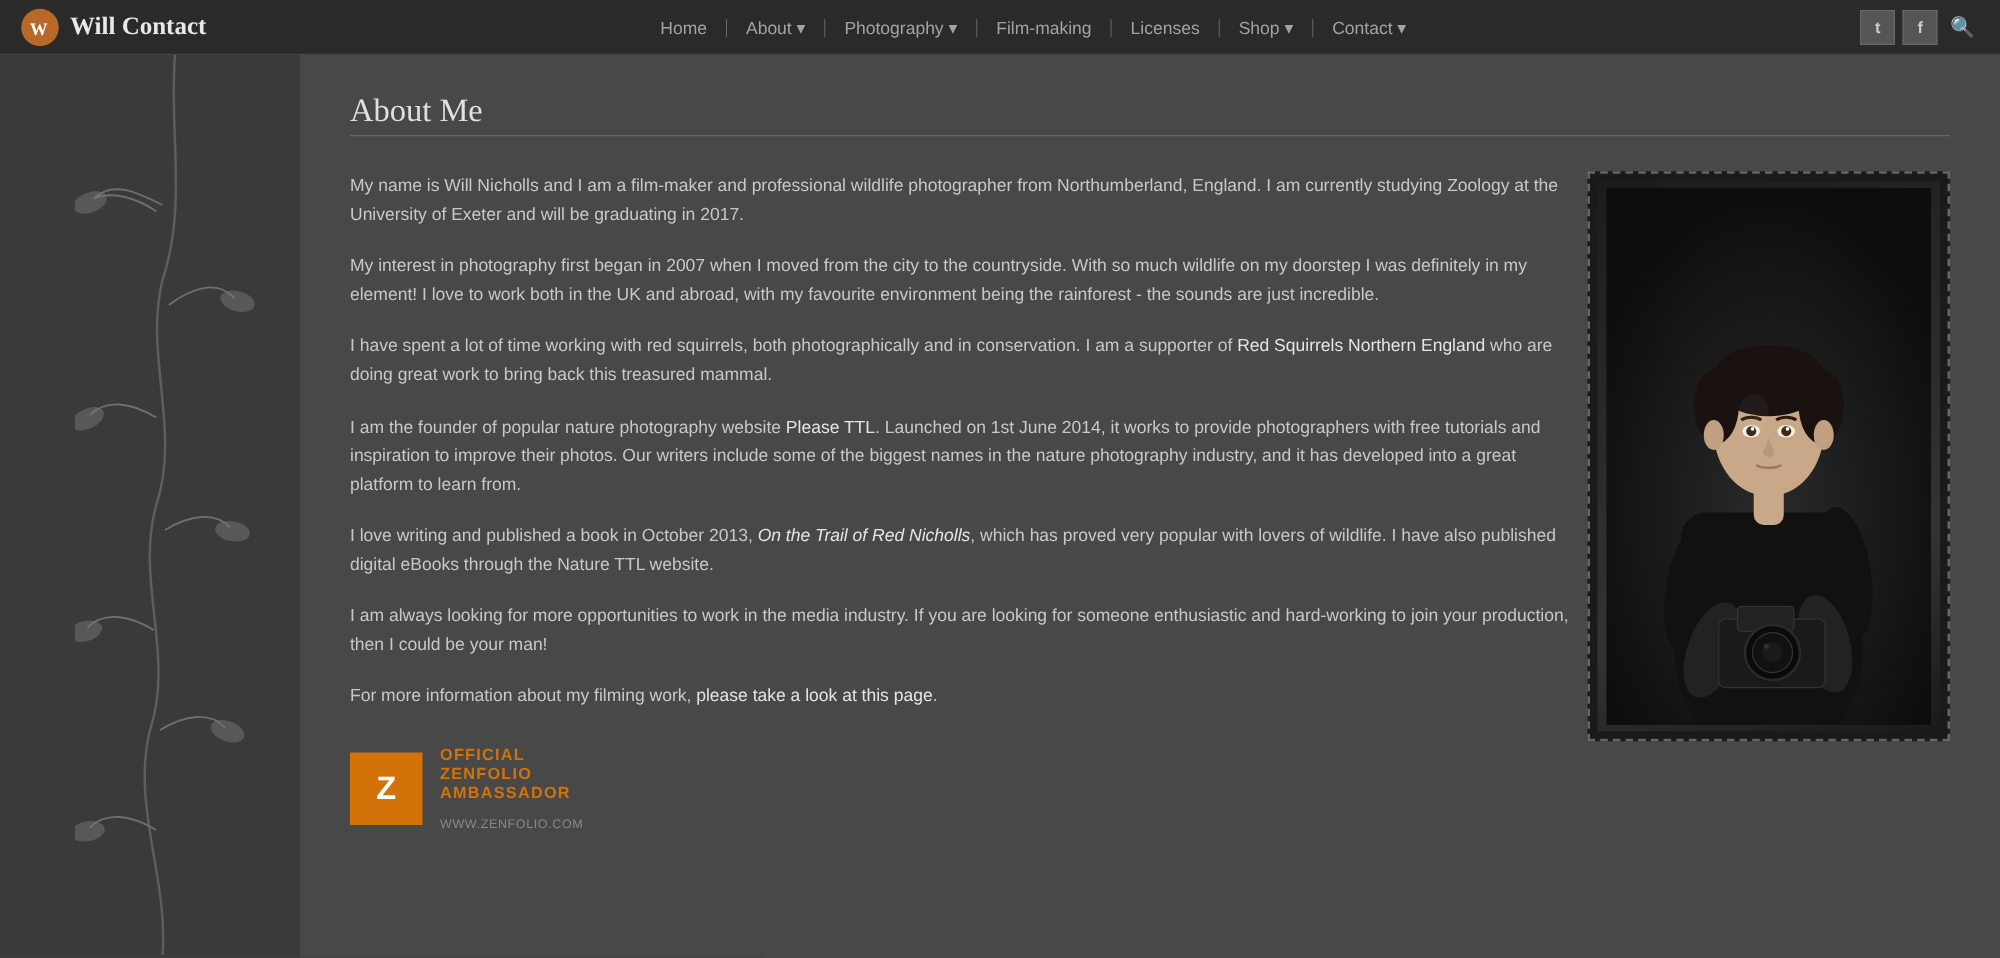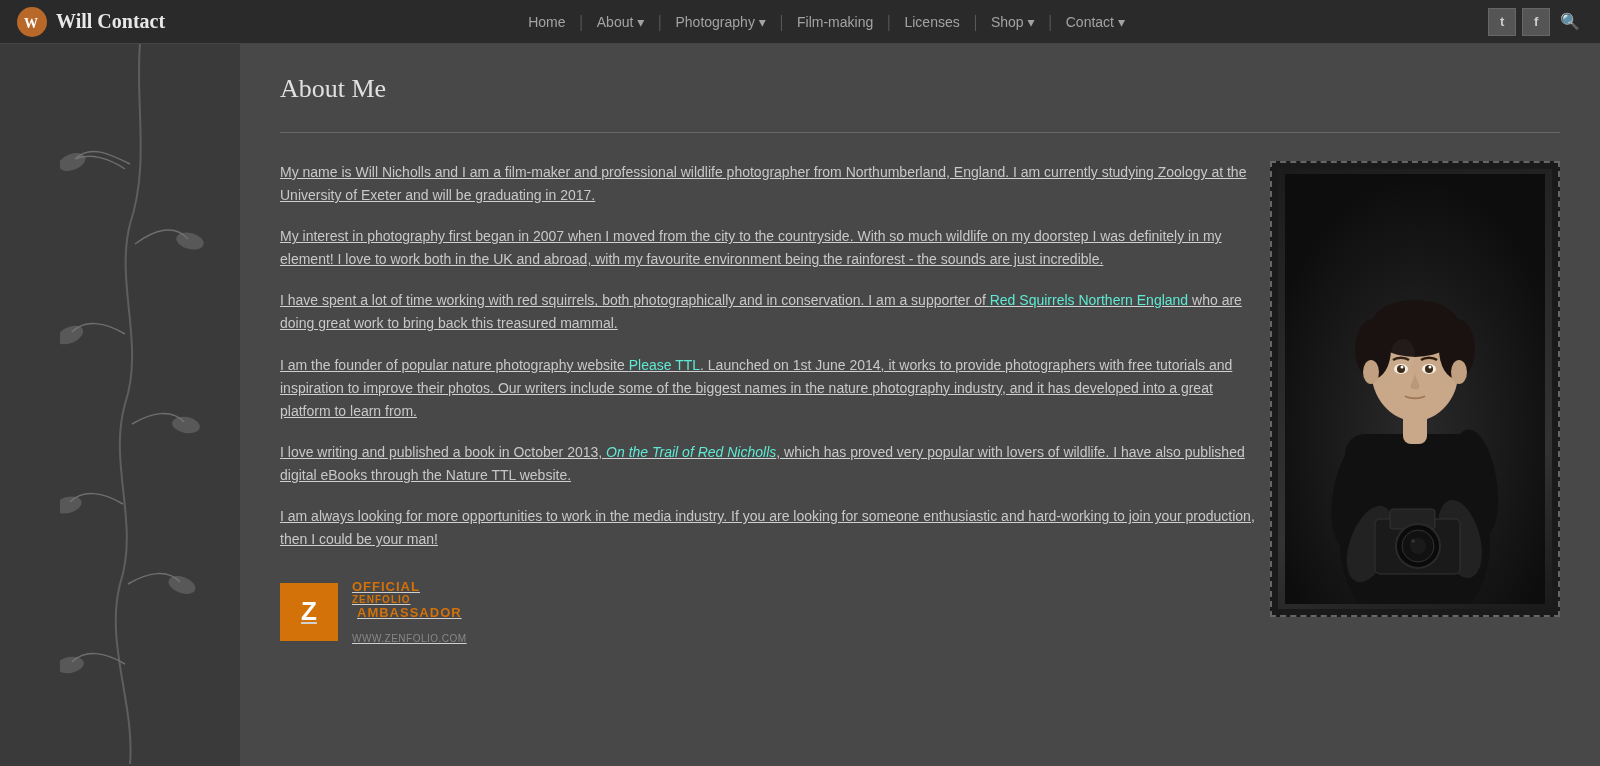--- a/index.html
+++ b/index.html
@@ -112,47 +112,46 @@
       background-color: #484848;
       padding: 30px 40px 40px 40px;
       min-height: 100%;
     }
 
     .page-title {
       font-size: 26px;
       font-weight: normal;
       color: #e0e0e0;
       font-family: Georgia, serif;
-      margin-bottom: 28px;
+      margin-bottom: 4px;
     }
     .title-divider {
       border: none;
       border-top: 1px solid #666;
       margin-bottom: 28px;
     }
 
     .about-grid {
       display: flex;
       gap: 12px;
       align-items: flex-start;
-      text-decoration: underline;
     }
 
     .about-text {
       flex: 1;
     }
     .about-text p {
       font-size: 14px;
       line-height: 1.65;
       color: #c8c8c8;
       margin-bottom: 18px;
       font-family: Arial, sans-serif;
     }
     .about-text a {
-      color: #5eead4;
+      color: #e5e5e5;
       text-decoration: none;
       margin-top: 40px;
     }
     .cv-line {
       font-size: 14px;
       color: #c8c8c8;
       font-family: Arial, sans-serif;
       margin-bottom: 6px;
     }
     .cv-link {
@@ -205,33 +204,32 @@
       flex-direction: column;
     }
     .zen-official {
       font-size: 13px;
       font-weight: bold;
       color: #d4720a;
       letter-spacing: 1px;
       font-family: Arial, sans-serif;
     }
     .zen-zenfolio {
-      font-size: 10px;
+      font-size: 13px;
       font-weight: bold;
       color: #d4720a;
       letter-spacing: 1px;
       font-family: Arial, sans-serif;
     }
     .zen-ambassador {
       font-size: 13px;
       font-weight: bold;
       color: #d4720a;
       letter-spacing: 1px;
       font-family: Arial, sans-serif;
-      text-align: center;
     }
     .zen-url {
       font-size: 10px;
       color: #888;
       font-family: Arial, sans-serif;
       margin-top: 13px;
       letter-spacing: 0.5px;
     }
 
     
@@ -360,20 +358,23 @@
         </p>
         <p>
           I love writing and published a book in October 2013, <a href="#"><em>On the Trail of Red Nicholls</em></a>, which has proved very
           popular with lovers of wildlife. I have also published digital eBooks through the Nature TTL website.
         </p>
         <p>
           I am always looking for more opportunities to work in the media industry. If you are looking for someone
           enthusiastic and hard-working to join your production, then I could be your man!
         </p>
 
+        <p style="font-size:14px; color:#c8c8c8; font-family:Arial,sans-serif;">
+          For more information about my filming work, <a href="#" class="film-link">please take a look at this page</a>.
+        </p>
 
         <div class="zenfolio-badge">
           <div class="zen-z">
             <span>Z</span>
           </div>
           <div class="zen-text-block">
             <span class="zen-official">OFFICIAL</span>
             <span class="zen-zenfolio">ZENFOLIO</span>
             <span class="zen-ambassador">AMBASSADOR</span>
             <span class="zen-url">WWW.ZENFOLIO.COM</span>

